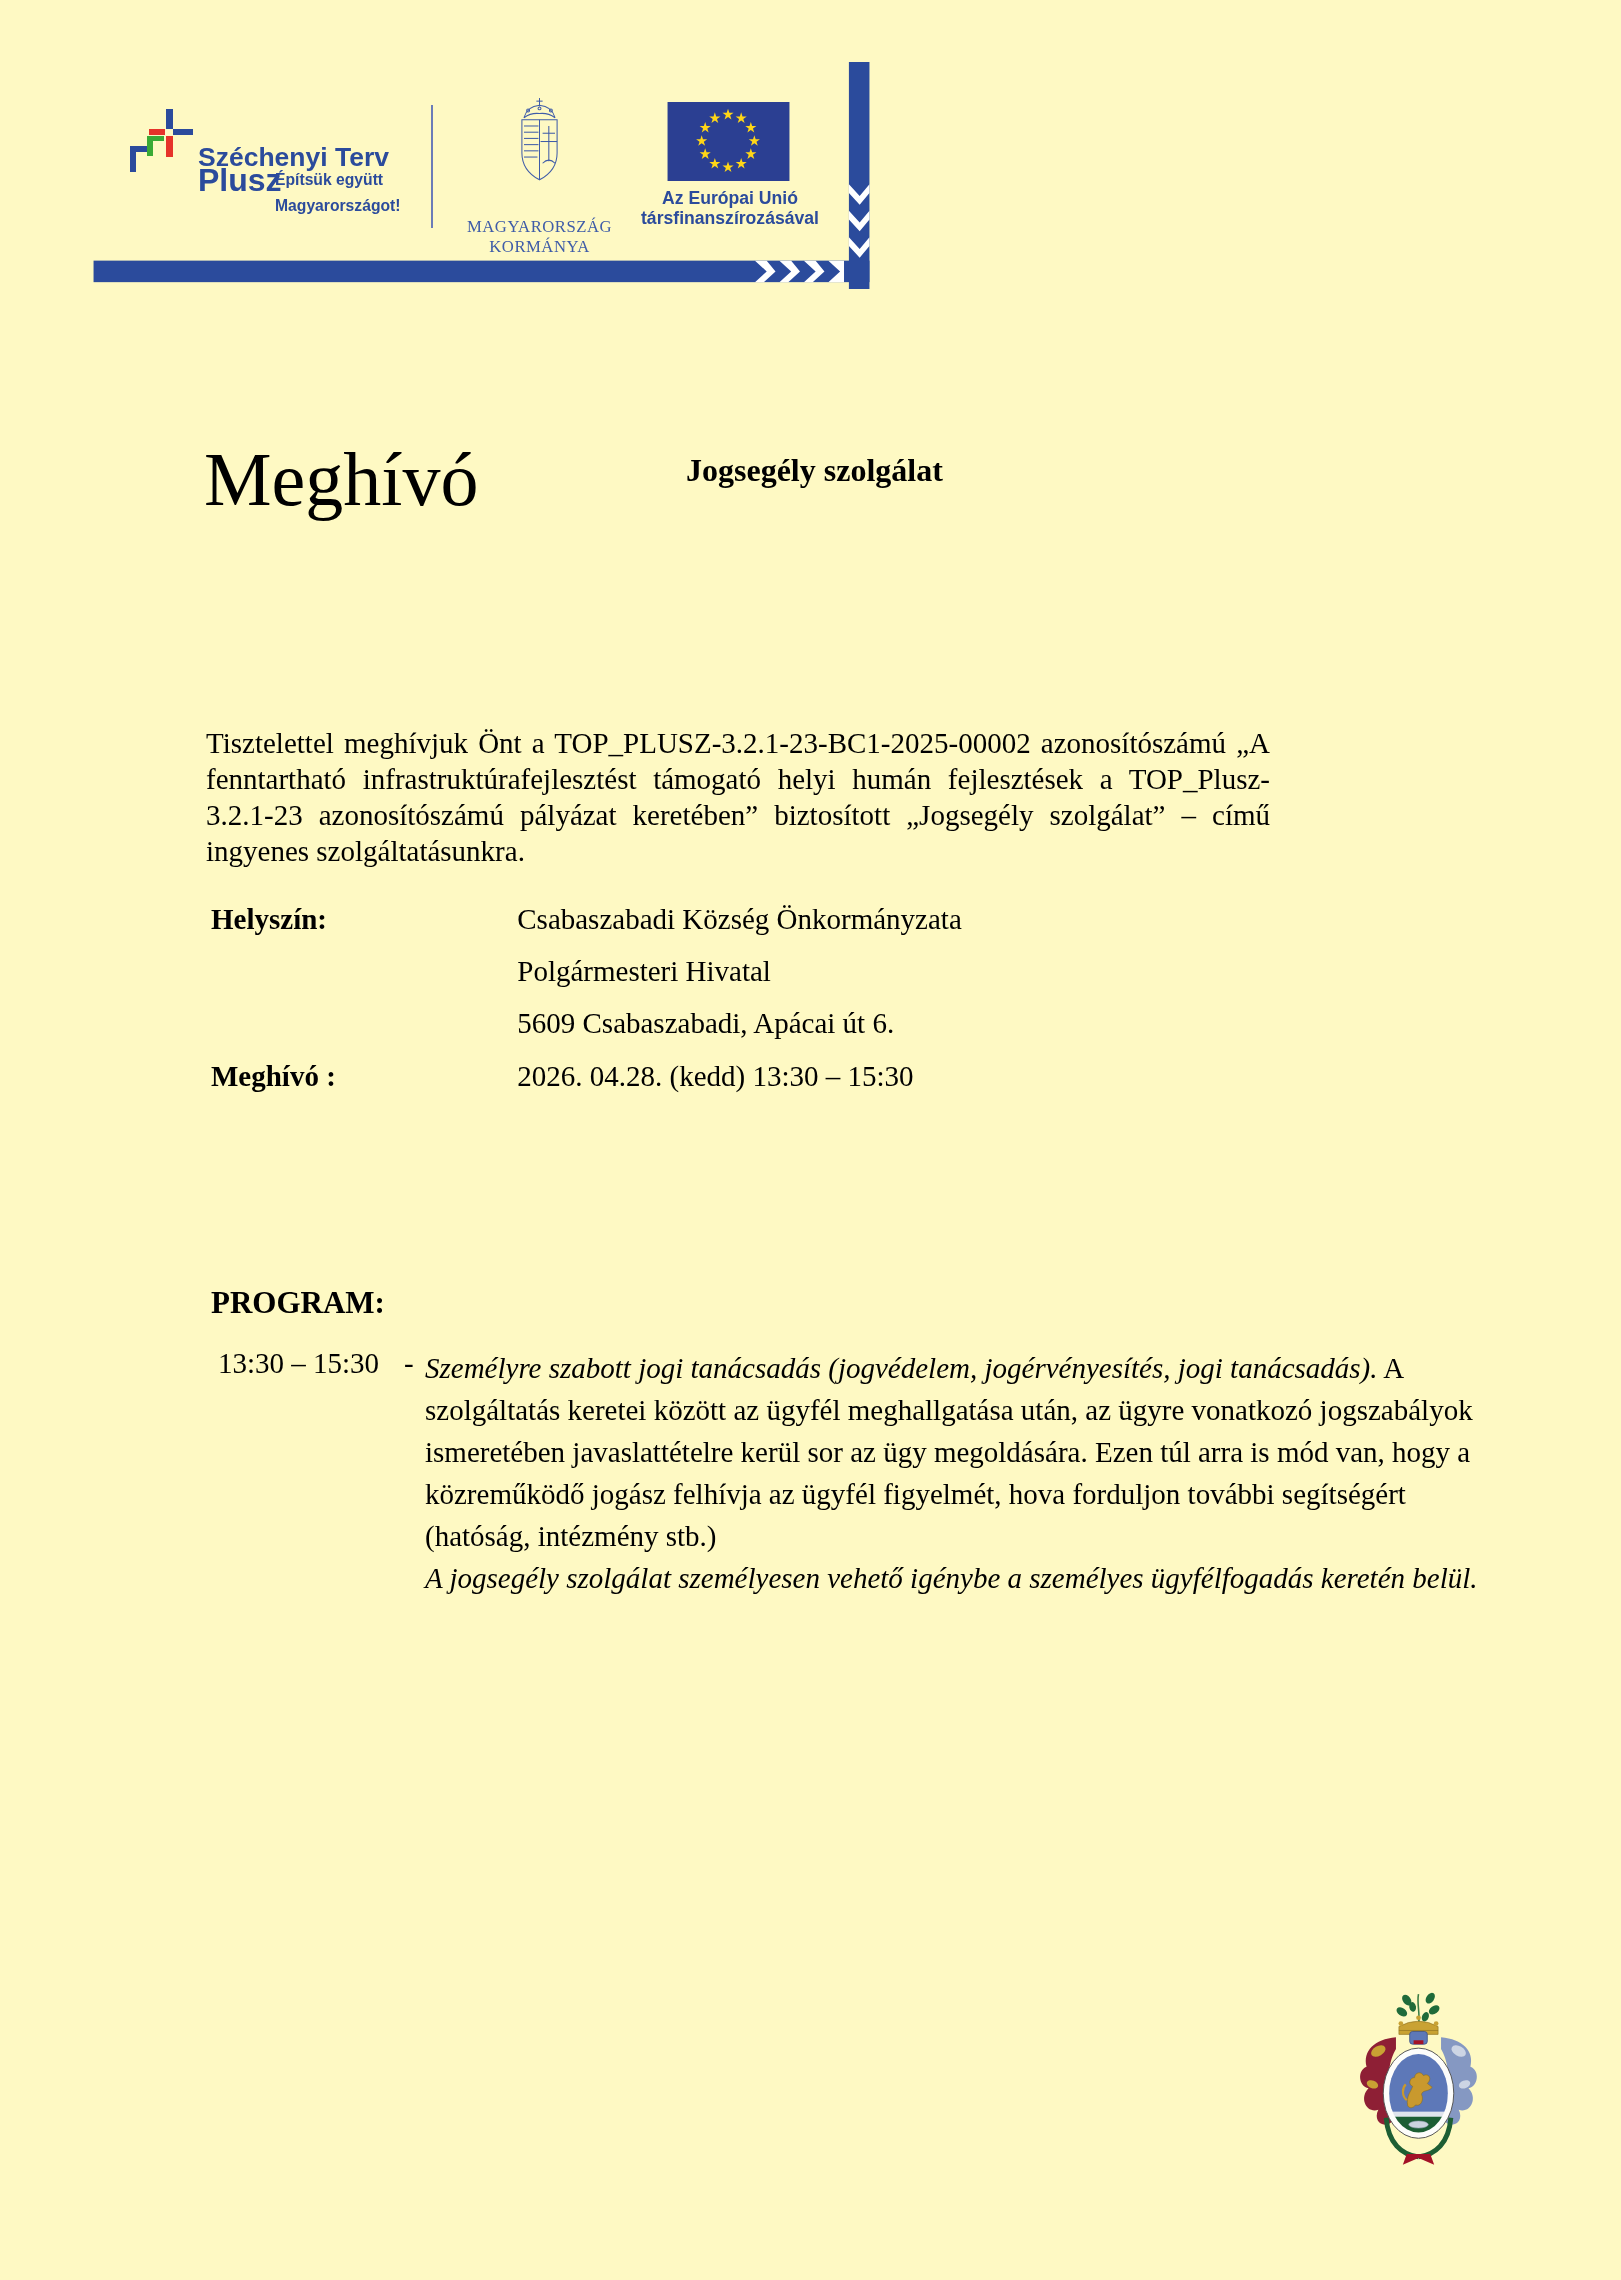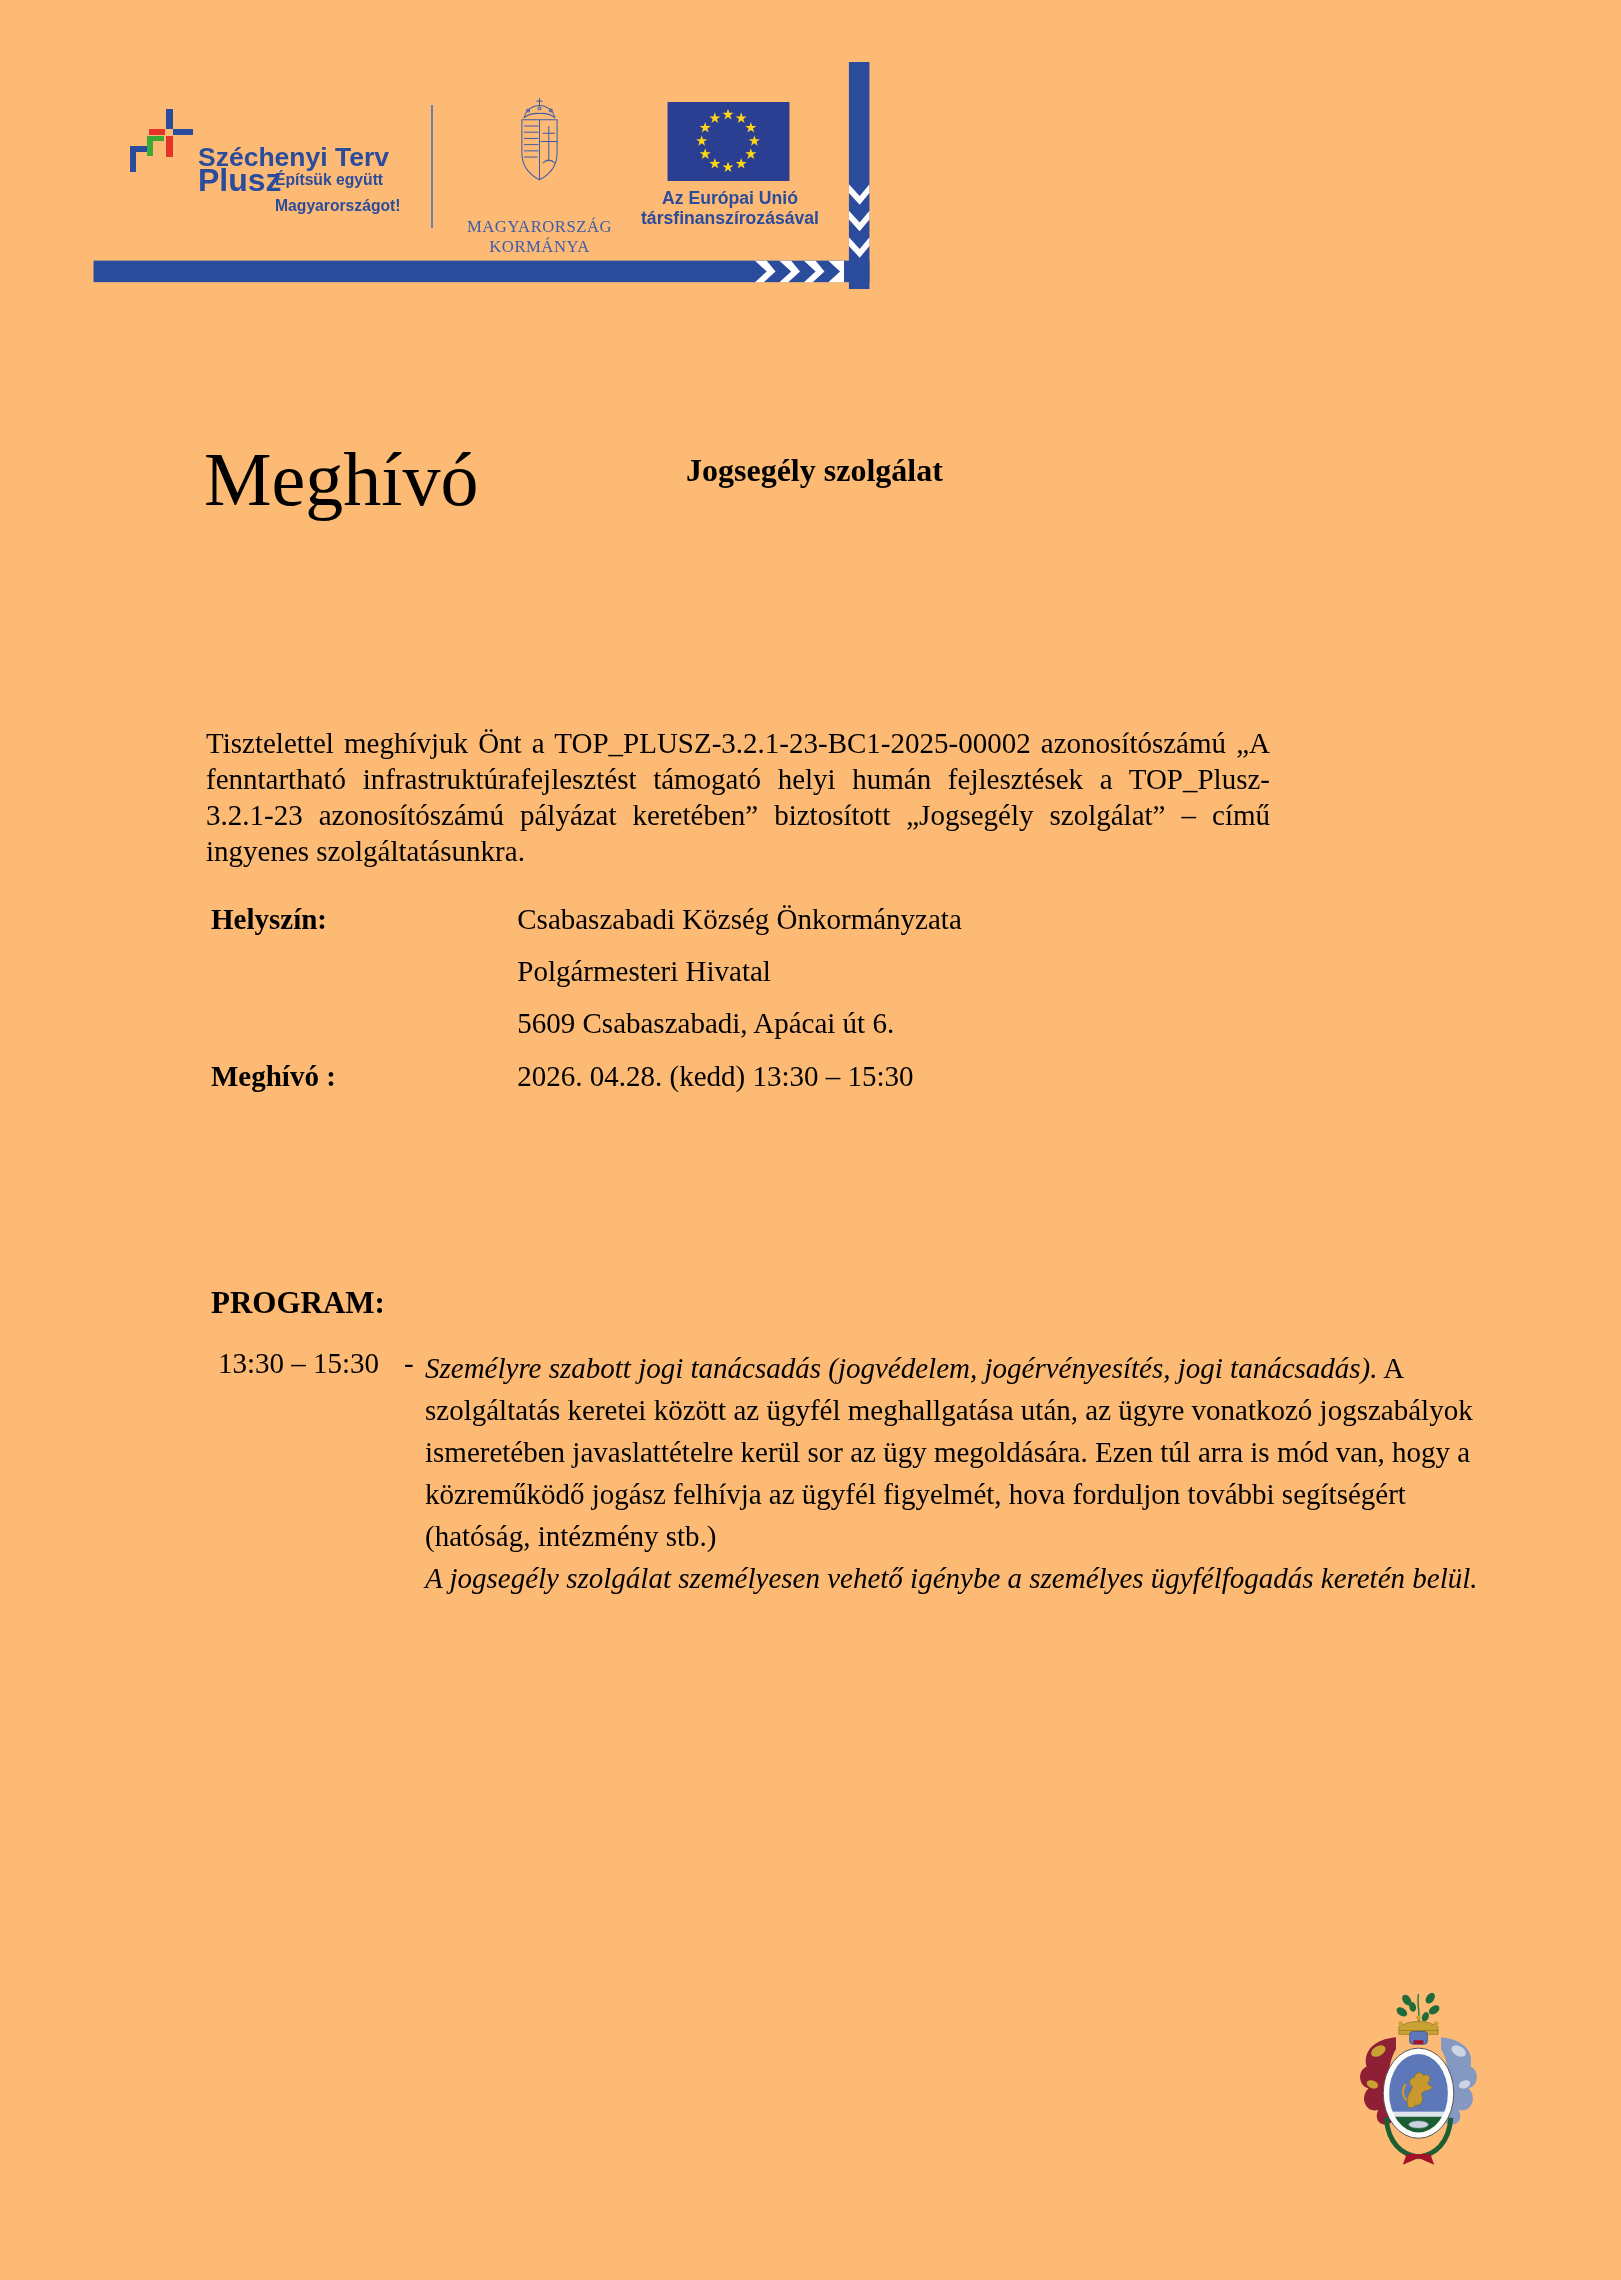--- a/index.html
+++ b/index.html
@@ -1,17 +1,17 @@
 <!DOCTYPE html>
 <html style="--brand-blue: #2b4b9c; --logo-red: #e63329; --logo-green: #3aaa35; --gov-blue: #3f5ca8; --eu-flag-blue: #2b3f92; --eu-star-yellow: #ffd617; --text-black: #000000;"><head>
 <meta charset="utf-8">
 <style>
   html,body { margin:0; padding:0; background:#888; }
   .page {
-    position:relative; width:1621px; height:2281px; background:#fdba74;
+    position:relative; width:1621px; height:2281px; background:#fef9c3;
     font-family:"Liberation Serif", serif; color:#000; overflow:hidden;
     margin:0 auto;
   }
   [data-name] { box-sizing:border-box; }
 
   
   .sz-mark { position:absolute; left:130px; top:109px; width:63px; height:65px; }
   .sz-mark div { position:absolute; }
   .m-bluev  { left:36px; top:0;    width:6.9px;  height:19.6px; background:var(--brand-blue,#2b4b9c); }
   .m-redh   { left:18.6px; top:19.6px; width:16.7px; height:6.9px;  background:var(--logo-red,#e63329); }

